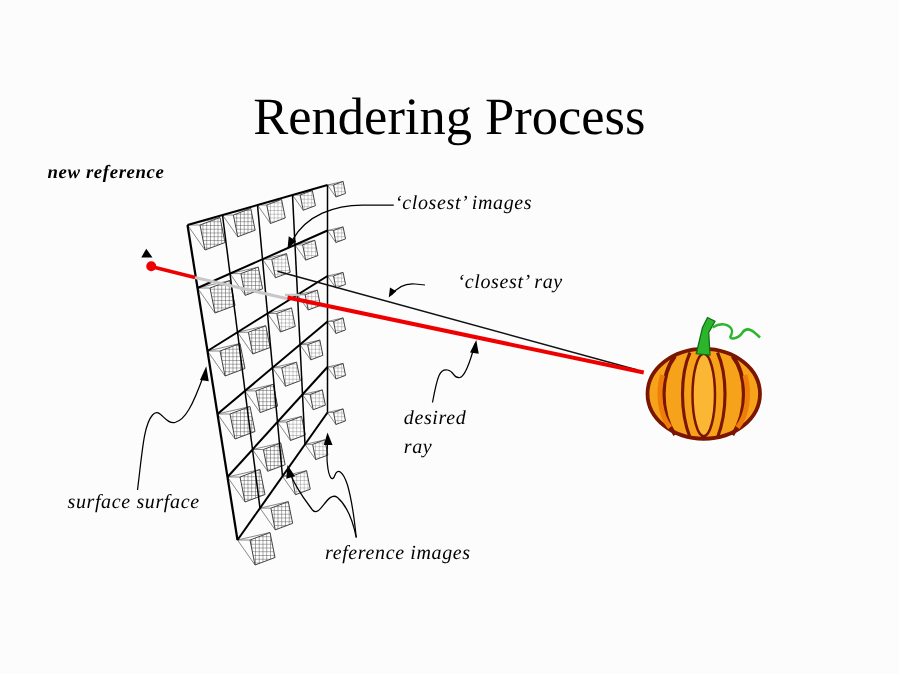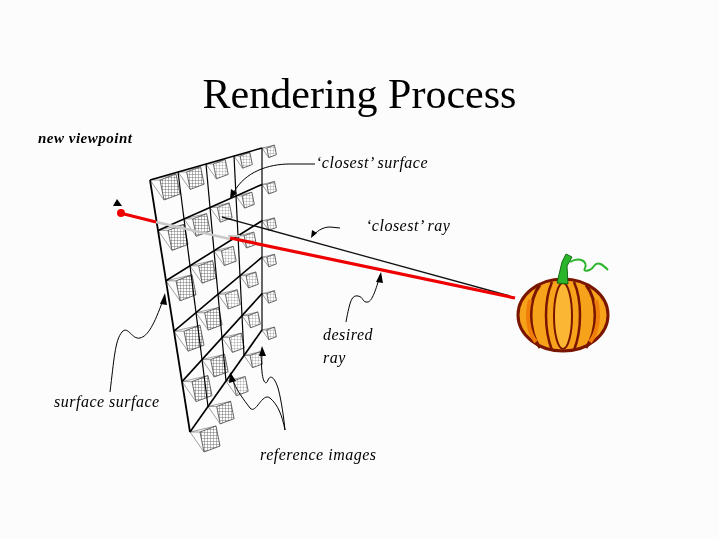--- a/index.html
+++ b/index.html
@@ -215,19 +215,19 @@
     <path d="M552 282 C544 300 544 330 552 350" fill="none" stroke="#7a1500" stroke-width="2.5"></path>
     <path d="M574 282 C582 300 582 330 574 350" fill="none" stroke="#7a1500" stroke-width="2.5"></path>
     <ellipse cx="563" cy="316" rx="9" ry="33" fill="#fbb733" stroke="#7a1500" stroke-width="2"></ellipse>
     <path d="M530 300 C526 315 528 332 536 342" fill="none" stroke="#ef7d0a" stroke-width="4"></path>
     <path d="M596 300 C600 315 598 332 590 342" fill="none" stroke="#ef7d0a" stroke-width="4"></path>
     <path d="M557 283 L562 262 L566 254 L572 257 L567 266 L568 284 Z" fill="#2bb52b" stroke="#136b13" stroke-width="1"></path>
     <path d="M570 262 C580 256 588 262 585 268 C582 272 590 272 594 266 C598 260 604 266 608 270" fill="none" stroke="#2bb52b" stroke-width="2"></path>
   </g>
 </svg>
 
-<div class="label bold" style="left:38px; top:130px;">new viewpoint</div>
-<div class="label" style="left:316px; top:154px;">‘closest’ surface</div>
+<div class="label bold" style="left:38px; top:130px;">new reference</div>
+<div class="label" style="left:316px; top:154px;">‘closest’ images</div>
 <div class="label" style="left:341px; top:217px;margin-left:25px;">‘closest’ ray</div>
 <div class="label" style="left:323px; top:326px;">desired</div>
 <div class="label" style="left:323px; top:349px;text-align:right;">ray</div>
 <div class="label" style="left:54px; top:393px;">surface surface</div>
-<div class="label" style="left:260px; top:446px;">reference images</div>
+<div class="label" style="left:260px; top:434px;">reference images</div>
 
 </body></html>

